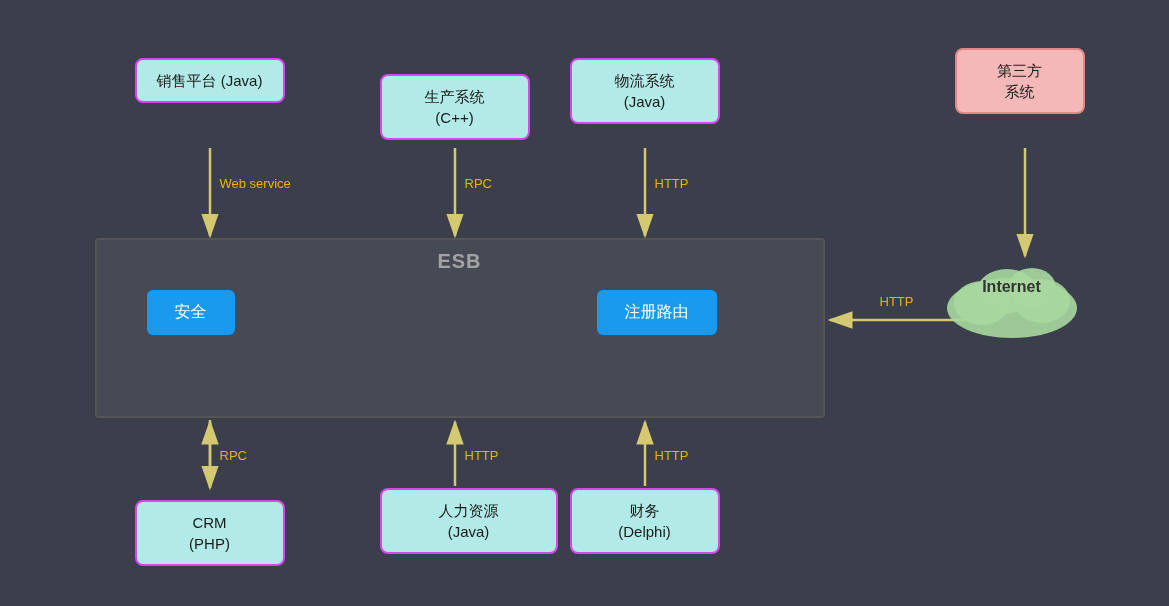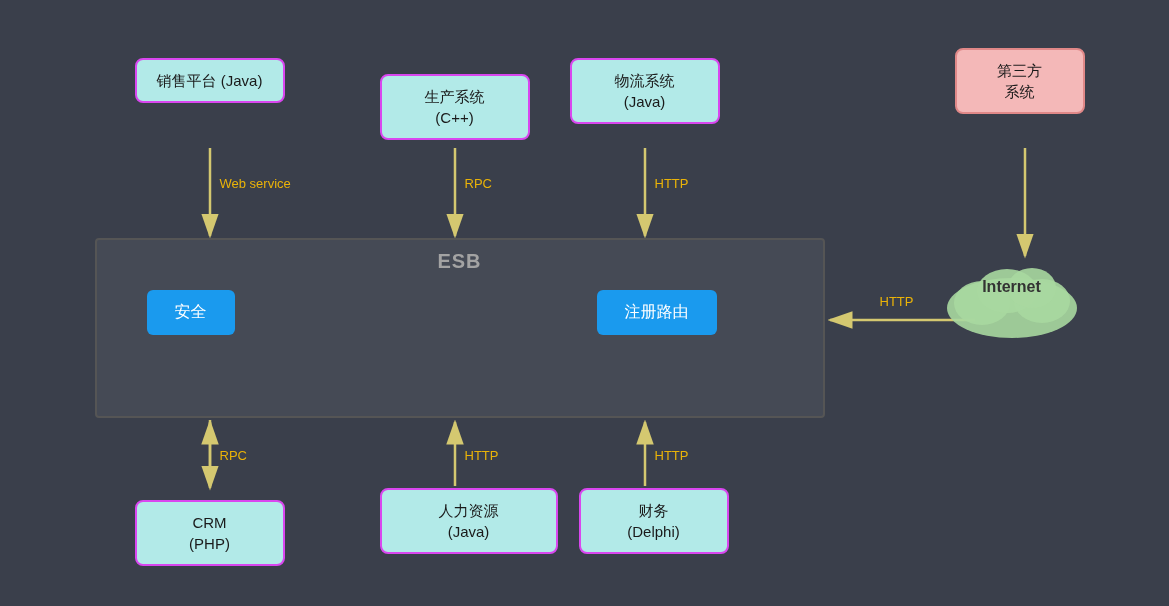--- a/index.html
+++ b/index.html
@@ -172,21 +172,21 @@
   </div>
 
   <div class="sys-box sys-box-teal" style="left:100px; top:482px; width:150px;">
     <span>CRM<br>(PHP)</span>
   </div>
 
   <div class="sys-box sys-box-teal" style="left:345px; top:470px; width:178px;">
     <span>人力资源<br>(Java)</span>
   </div>
 
-  <div class="sys-box sys-box-teal" style="left:535px; top:470px; width:150px;margin-left:9px;">
+  <div class="sys-box sys-box-teal" style="left:535px; top:470px; width:150px;">
     <span>财务<br>(Delphi)</span>
   </div>
 
   <div class="arrow-label" style="left:185px; top:430px;">RPC</div>
 
   <div class="arrow-label" style="left:430px; top:430px;">HTTP</div>
 
   <div class="arrow-label" style="left:620px; top:430px;">HTTP</div>
 
 </div>

